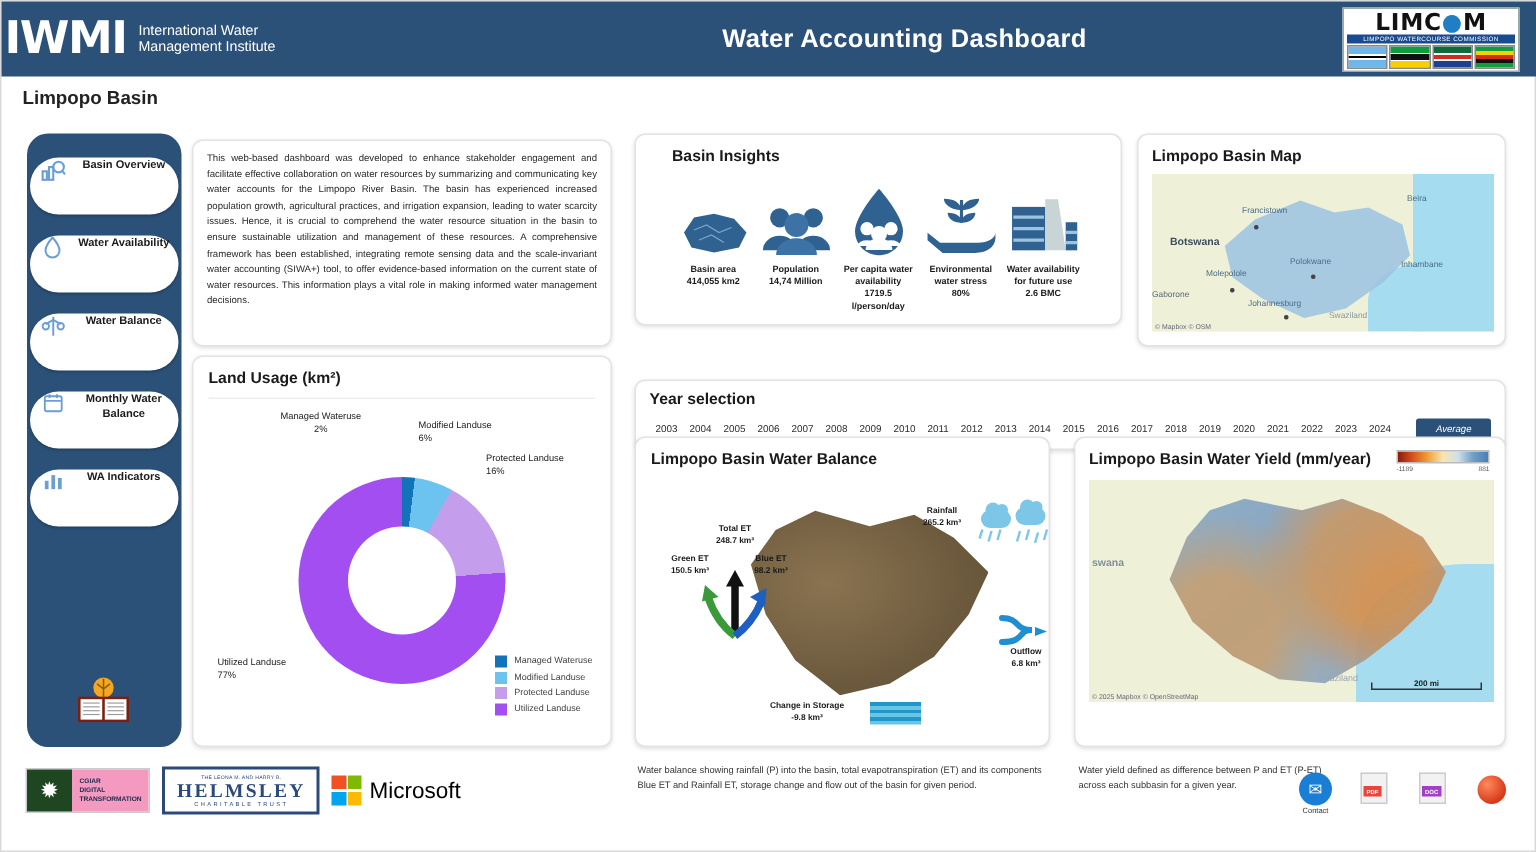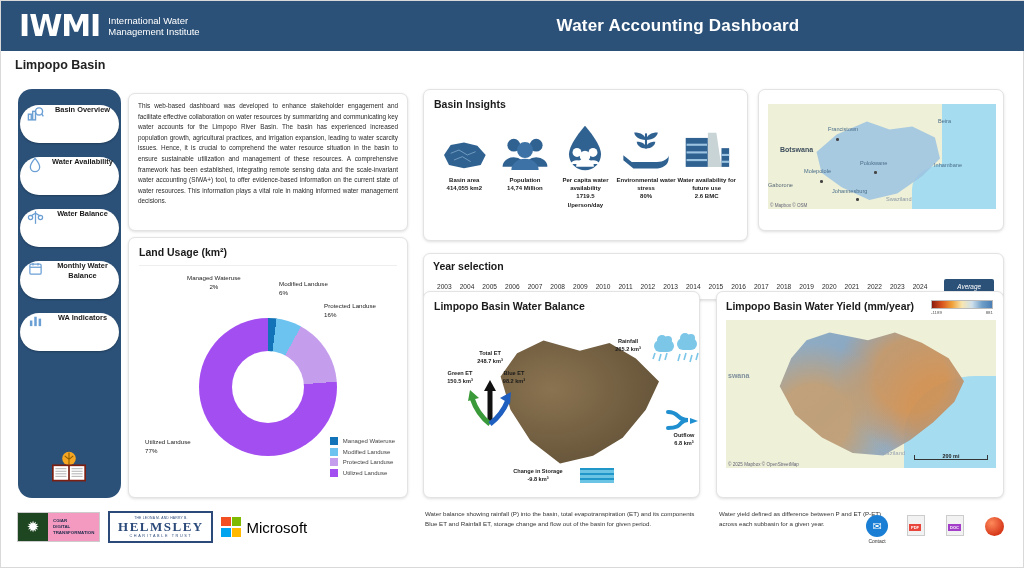--- a/index.html
+++ b/index.html
@@ -7,21 +7,21 @@
     width: 1024px; height: 568px;
     font-family: "Liberation Sans", sans-serif;
     background: #ffffff; overflow: hidden;
   }
   .page { position: relative; width: 1024px; height: 568px; background:#fff;
           border:1px solid #d9d9d9; }
 
   
   .header { position:absolute; left:0; top:0; width:1024px; height:50px;
             background:#2b5179; display:flex; align-items:center; }
-  .hdr-left { display:flex; align-items:center; padding-left:18px; width:330px; }
+  .hdr-left { display:flex; align-items:center; padding-left:2px; width:330px; }
   .iwmi-logo { font-size:30px; font-weight:700; color:#fff; letter-spacing:-1px;
                font-family:"DejaVu Sans", sans-serif; line-height:1; }
   .iwmi-sub { color:#fff; font-size:9.5px; line-height:11px; margin-left:8px; }
   .hdr-title { flex:1; text-align:center; color:#fff; font-size:17px; font-weight:700;
                letter-spacing:.2px; }
   .hdr-right { width:150px; display:flex; justify-content:flex-end; padding-right:12px; }
   .limcom { width:118px; background:#fff; border:1px solid #9aa; padding:1px 2px; }
   .limcom-word { font-size:15.5px; font-weight:700; color:#111; letter-spacing:.5px;
                  text-align:center; line-height:16px; font-family:"DejaVu Sans", sans-serif; }
   .limcom-word .drop { color:#1f7ec4; }
@@ -68,21 +68,21 @@
   .donut::after { content:""; position:absolute; left:50%; top:50%;
                   transform:translate(-50%,-50%); width:72px; height:72px;
                   background:#fff; border-radius:50%; }
   .lu-lab { position:absolute; font-size:6.2px; color:#222; line-height:8.5px; }
   .lu-legend { position:absolute; right:2px; bottom:2px; }
   .lg-row { display:flex; align-items:center; margin-bottom:2.5px; }
   .lg-sw { width:8px; height:8px; margin-right:5px; }
   .lg-tx { font-size:6px; color:#444; }
 
   
-  .insights { left:422px; top:88px; width:325px; height:152px; padding:8px 10px; }
+  .insights { left:422px; top:88px; width:325px; height:128px; padding:8px 24px; }
   .ins-row { display:flex; justify-content:space-between; margin-top:6px; }
   .ins-item { width:62px; text-align:center; }
   .ins-ico { height:56px; display:flex; align-items:flex-end; justify-content:center;
              color:#2f6191; }
   .ins-tx { font-size:6px; font-weight:700; color:#1a1a1a; line-height:8.2px;
             margin-top:4px; }
 
   
   .bmap { left:757px; top:88px; width:246px; height:142px; padding:8px 9px 0 9px; }
   .bmap-img { position:relative; margin-top:6px; width:228px; height:105px;
@@ -199,20 +199,32 @@
 
   <div class="header">
     <div class="hdr-left">
       <div class="iwmi-logo">IWMI</div>
       <div>
         <div class="iwmi-sub">International Water</div>
         <div class="iwmi-sub">Management Institute</div>
       </div>
     </div>
     <div class="hdr-title">Water Accounting Dashboard</div>
+    <div class="hdr-right">
+      <div class="limcom">
+        <div class="limcom-word"><span>LIMC</span><span class="drop">●</span><span>M</span></div>
+        <div class="limcom-sub">LIMPOPO WATERCOURSE COMMISSION</div>
+        <div class="flags">
+          <div class="flag f-bw"></div>
+          <div class="flag f-mz"></div>
+          <div class="flag f-za"></div>
+          <div class="flag f-zw"></div>
+        </div>
+      </div>
+    </div>
   </div>
 
   <div class="page-title">Limpopo Basin</div>
 
   <div class="sidebar">
     <div class="nav-item">
       <span class="nav-icon">
         <svg width="17" height="17" viewBox="0 0 24 24" fill="none" stroke="#6b9fd4" stroke-width="2">
           <rect x="2" y="13" width="4" height="8"></rect>
             <rect x="8" y="9" width="4" height="12"></rect>
@@ -409,20 +421,21 @@
           </svg>
         </div>
         <div class="ins-tx">
           <span>Water availability for future use</span><br><span>2.6  BMC</span>
         </div>
       </div>
     </div>
   </div>
 
   <div class="card bmap">
+    <div class="card-title">Limpopo Basin Map</div>
     <div class="bmap-img">
       <div class="sea"></div>
       <div class="sea2"></div>
       <div class="basin-shape"></div>
       <div class="mlabel big" style="left:12px; top:42px;">Botswana</div>
       <div class="mlabel" style="left:60px; top:22px; color:#4a6e8a;">Francistown</div>
       <div class="mdot" style="left:68px; top:34px;"></div>
       <div class="mlabel" style="left:170px; top:14px; color:#4a6e8a;">Beira</div>
       <div class="mlabel" style="left:92px; top:56px; color:#4a6e8a;">Polokwane</div>
       <div class="mdot" style="left:106px; top:67px;"></div>

